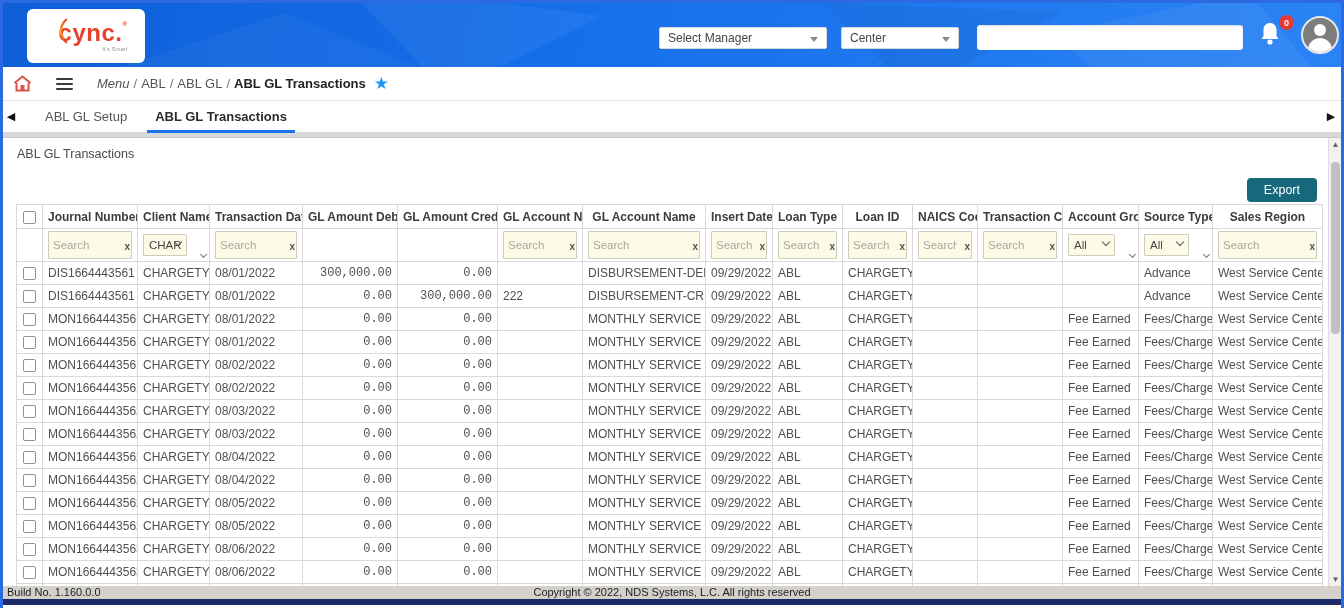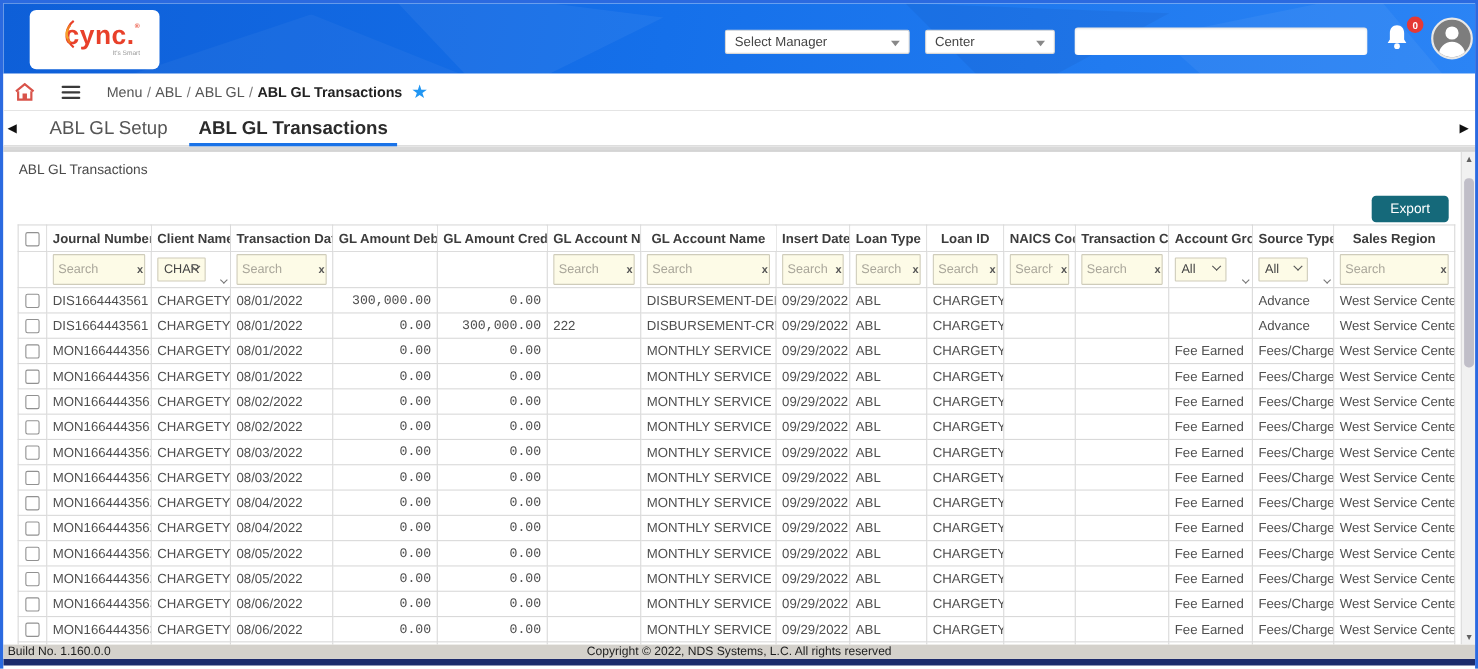--- a/index.html
+++ b/index.html
@@ -30,36 +30,36 @@
   #status-select { left:838px; width:118px; }
   .hdr-search { position:absolute; left:974px; top:22px; width:266px; height:25px; background:#fff; border:none; border-radius:3px; box-shadow:inset 0 1px 2px rgba(0,0,0,0.15); padding:0 8px; font-size:12px; color:#333; }
   .bell-wrap { position:absolute; left:1255px; top:18px; width:30px; height:30px; }
   .badge { position:absolute; right:-6px; top:-6px; min-width:15px; height:15px; border-radius:8px; background:#e53935; color:#fff; font-size:9px; font-weight:bold; display:flex; align-items:center; justify-content:center; padding:0 3px; }
   .avatar { position:absolute; left:1298px; top:13px; width:38px; height:38px; border-radius:50%; background:#7d7d7d; overflow:hidden; border:2px solid #e8e8e8; }
   .avatar .head { position:absolute; left:11px; top:6px; width:12px; height:12px; border-radius:50%; background:#fff; }
   .avatar .body { position:absolute; left:5px; top:20px; width:24px; height:16px; border-radius:12px 12px 0 0; background:#fff; }
 
   
   .crumb-bar { position:relative; height:34px; background:#fff; border-bottom:1px solid #e4e4e4; display:flex; align-items:center; font-size:13px; color:#555; }
-  .crumb-left { display:flex; align-items:center; gap:24px; padding-left:10px; }
+  .crumb-left { display:flex; align-items:center; gap:24px; padding-left:10px;font-style:italic; }
   .hamburger { width:17px; height:12px; display:flex; flex-direction:column; justify-content:space-between; cursor:pointer; }
   .hamburger i { display:block; height:2px; background:#3a3a3a; border-radius:1px; }
   .crumb-sep { color:#777; margin:0 4px; }
   .crumb-item { color:#555; }
   .crumb-item.current { color:#222; font-weight:bold; }
   .fav-star { color:#2196f3; font-size:17px; margin-left:8px; line-height:1; }
   .crumb-right { position:absolute; right:0; top:0; height:100%; display:flex; align-items:center; font-size:12.5px; color:#444; }
   .crumb-right .vdiv { width:1px; height:16px; background:#ccc; margin:0 10px; }
   .crumb-link { cursor:pointer; white-space:nowrap; }
 
   
   .tab-bar { position:relative; height:32px; background:#fff; border-bottom:1px solid #d6d6d6; display:flex; align-items:stretch; }
   .tab-arrow { width:16px; display:flex; align-items:center; justify-content:center; color:#111; font-size:11px; cursor:pointer; }
   .tab-arrow.right { position:absolute; right:2px; top:0; height:100%; }
-  .tab { display:flex; align-items:center; padding:0 14px; font-size:17px; color:#555; cursor:pointer; position:relative; }
+  .tab { display:flex; align-items:center; padding:0 14px; font-size:13px; color:#555; cursor:pointer; position:relative; }
   .tab.active { color:#2b2b2b; font-weight:bold; }
   .tab.active::after { content:""; position:absolute; left:6px; right:6px; bottom:-1px; height:3px; background:#1a73e8; }
   .gray-strip { height:5px; background:#d9d9d9; border-bottom:1px solid #c9c9c9; }
 
   
   .content { position:relative; height:448px; background:#fff; overflow:hidden; }
   .panel-title { position:absolute; left:14px; top:9px; font-size:12.5px; color:#4a4a4a; }
   .export-btn { position:absolute; right:24px; top:40px; background:#15697a; color:#fff; font-size:12.5px; border:none; border-radius:4px; padding:5px 17px; cursor:pointer; }
 
   table.grid { position:absolute; left:13px; top:66px; border-collapse:collapse; table-layout:fixed; width:1306px; font-size:12px; }

